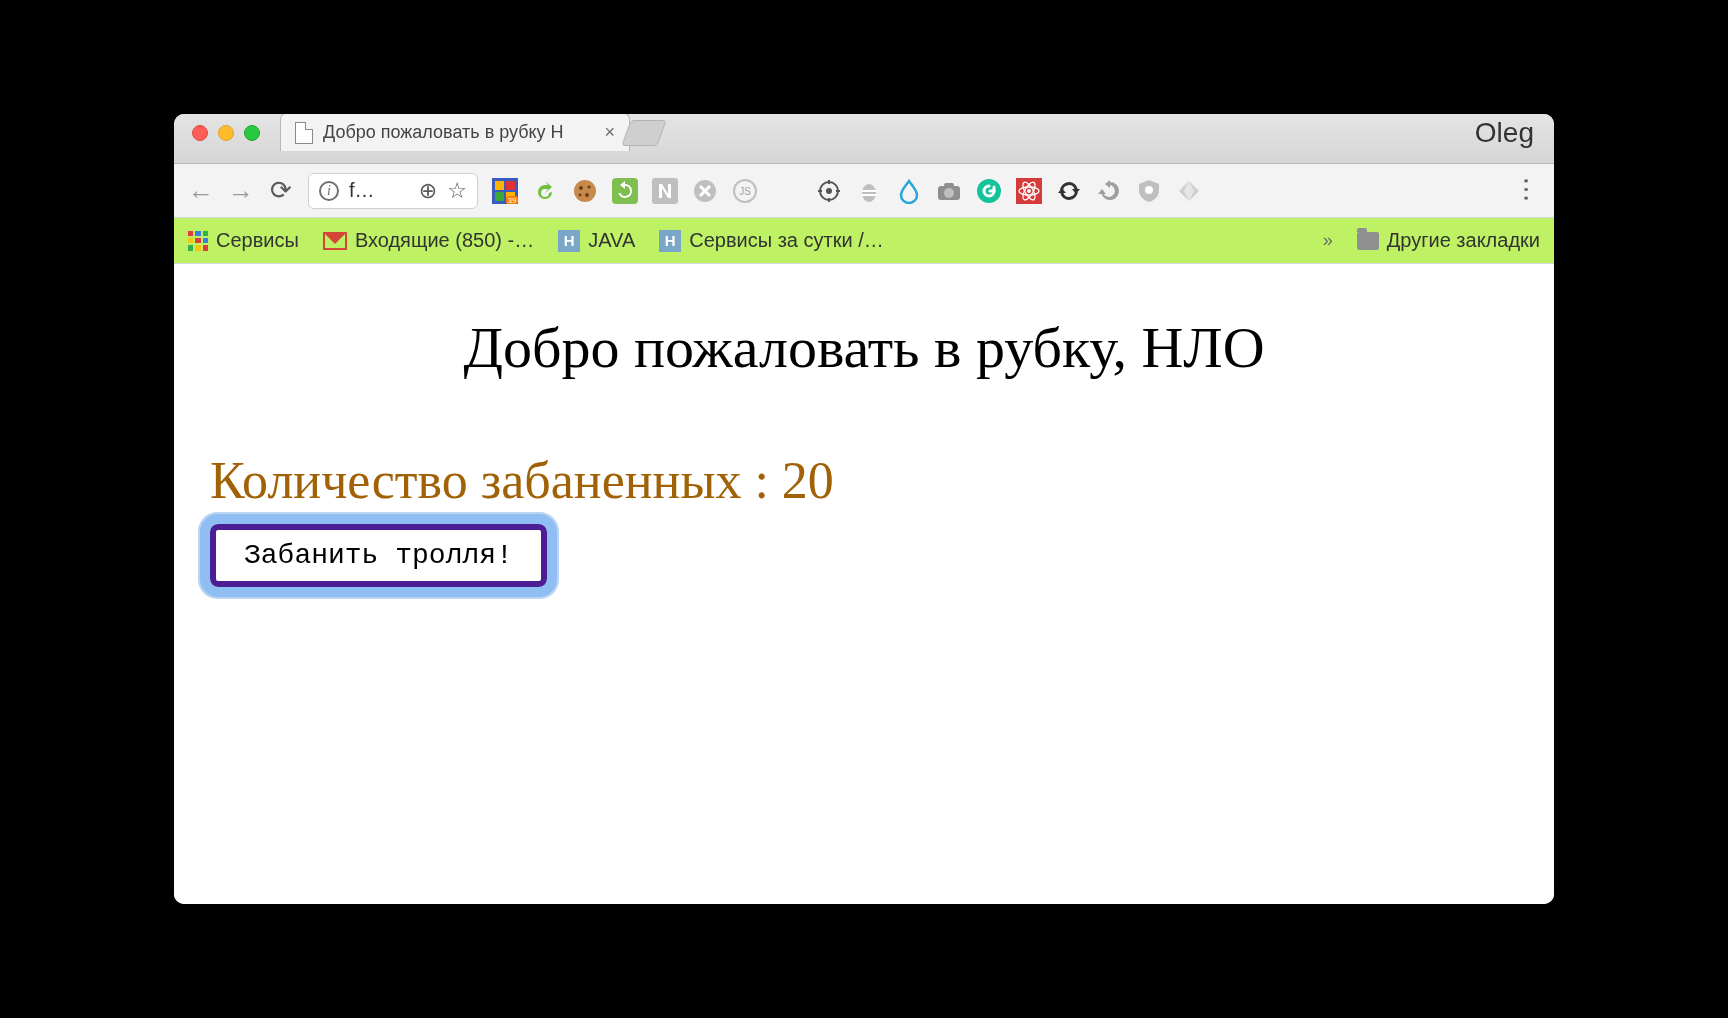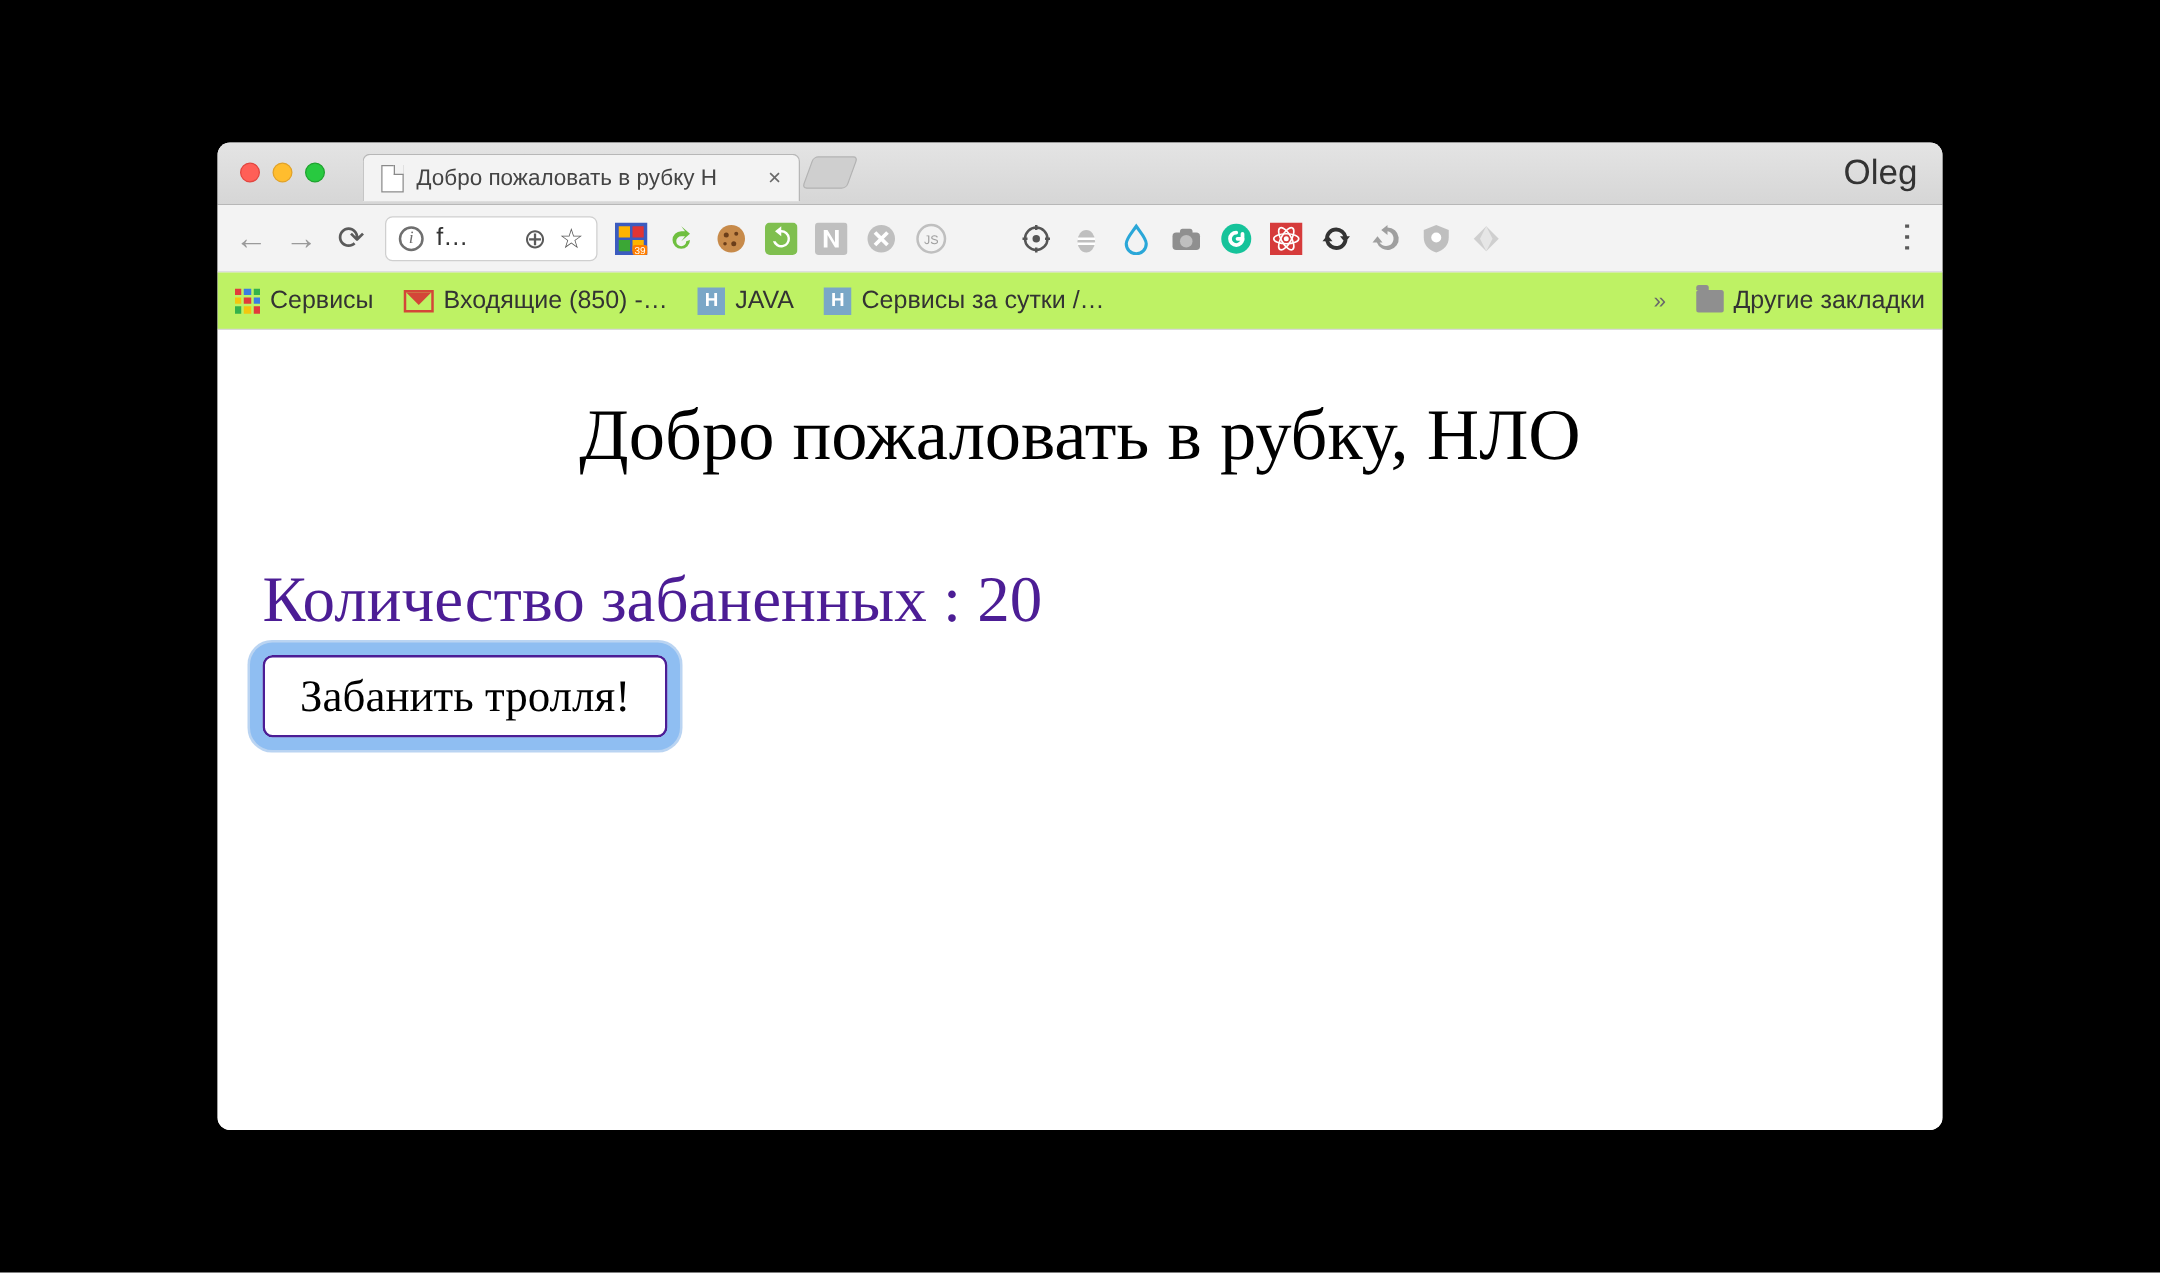--- a/index.html
+++ b/index.html
@@ -21,22 +21,21 @@
     display: flex;
     flex-direction: column;
   }
   
   .tabstrip {
     height: 50px;
     background: linear-gradient(#e4e4e4,#d6d6d6);
     border-bottom: 1px solid #b7b7b7;
     display: flex;
     align-items: center;
-    padding: 0 14px 2px 18px;
-    gap: 10px;
+    padding: 0 14px 12px 18px;
   }
   .traffic { display: flex; gap: 10px; align-items: center; margin-right: 20px;}
   .tl { width: 16px; height: 16px; border-radius: 50%; }
   .tl.red    { background:#ff5f57; border:1px solid #e24640;}
   .tl.yellow { background:#ffbd2e; border:1px solid #e1a228;}
   .tl.green  { background:#28c940; border:1px solid #1fa32f;}
   .tab {
     height: 38px;
     background:#f3f3f3;
     border:1px solid #b7b7b7;
@@ -167,29 +166,29 @@
   .page h1 {
     font-size: 58px;
     font-weight: normal;
     color:#000;
     margin-bottom: 70px;
     text-align: center;
   }
   .page h2 {
     font-size: 52px;
     font-weight: normal;
-    color:#4c1d95;
+    color:#a16207;
     margin-bottom: 14px;
   }
   .ban-button {
-    font-family: Liberation Serif, serif;
-    font-size: 36px;
+    font-family: Liberation Mono, monospace;
+    font-size: 28px;
     color:#000;
     background:#fff;
-    border: 2px solid #4c1d95;
+    border: 6px solid #4c1d95;
     border-radius: 8px;
     padding: 10px 28px;
     outline: 10px solid #8fbef2;
     outline-offset: 0;
     box-shadow: 0 0 0 12px rgba(118,170,230,0.5);
   }
 </style>
 </head>
 <body>
 

